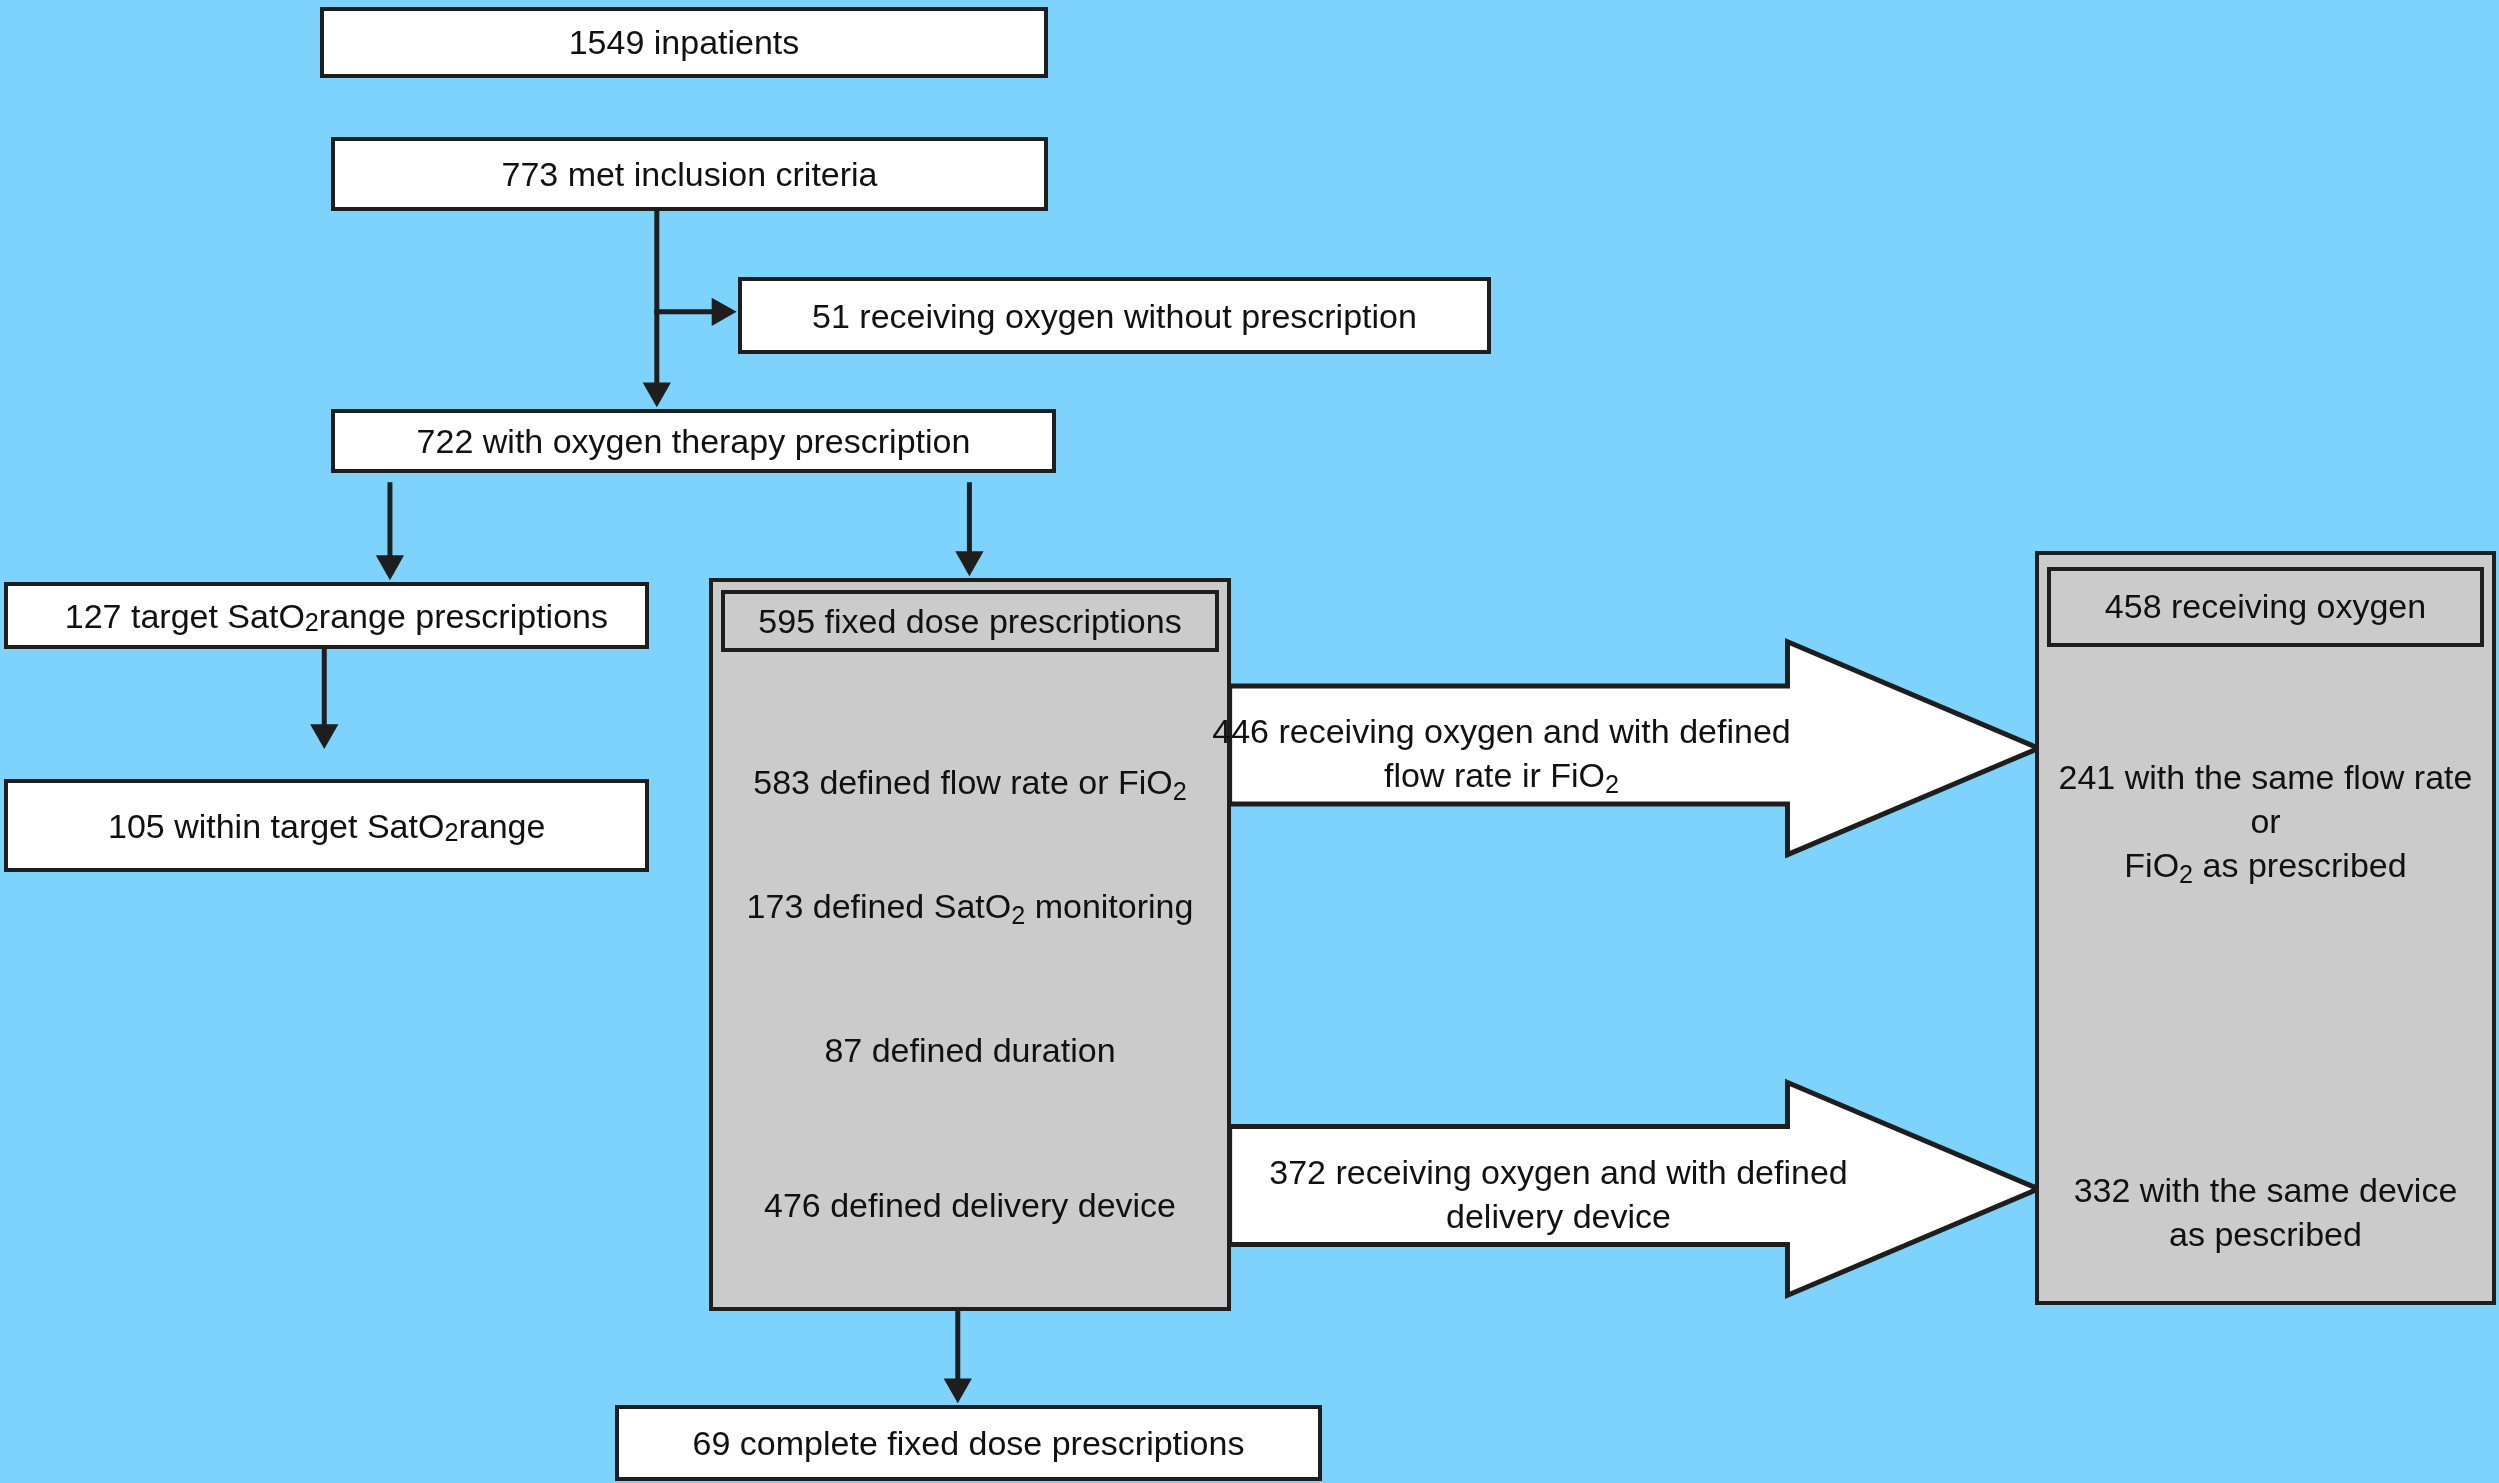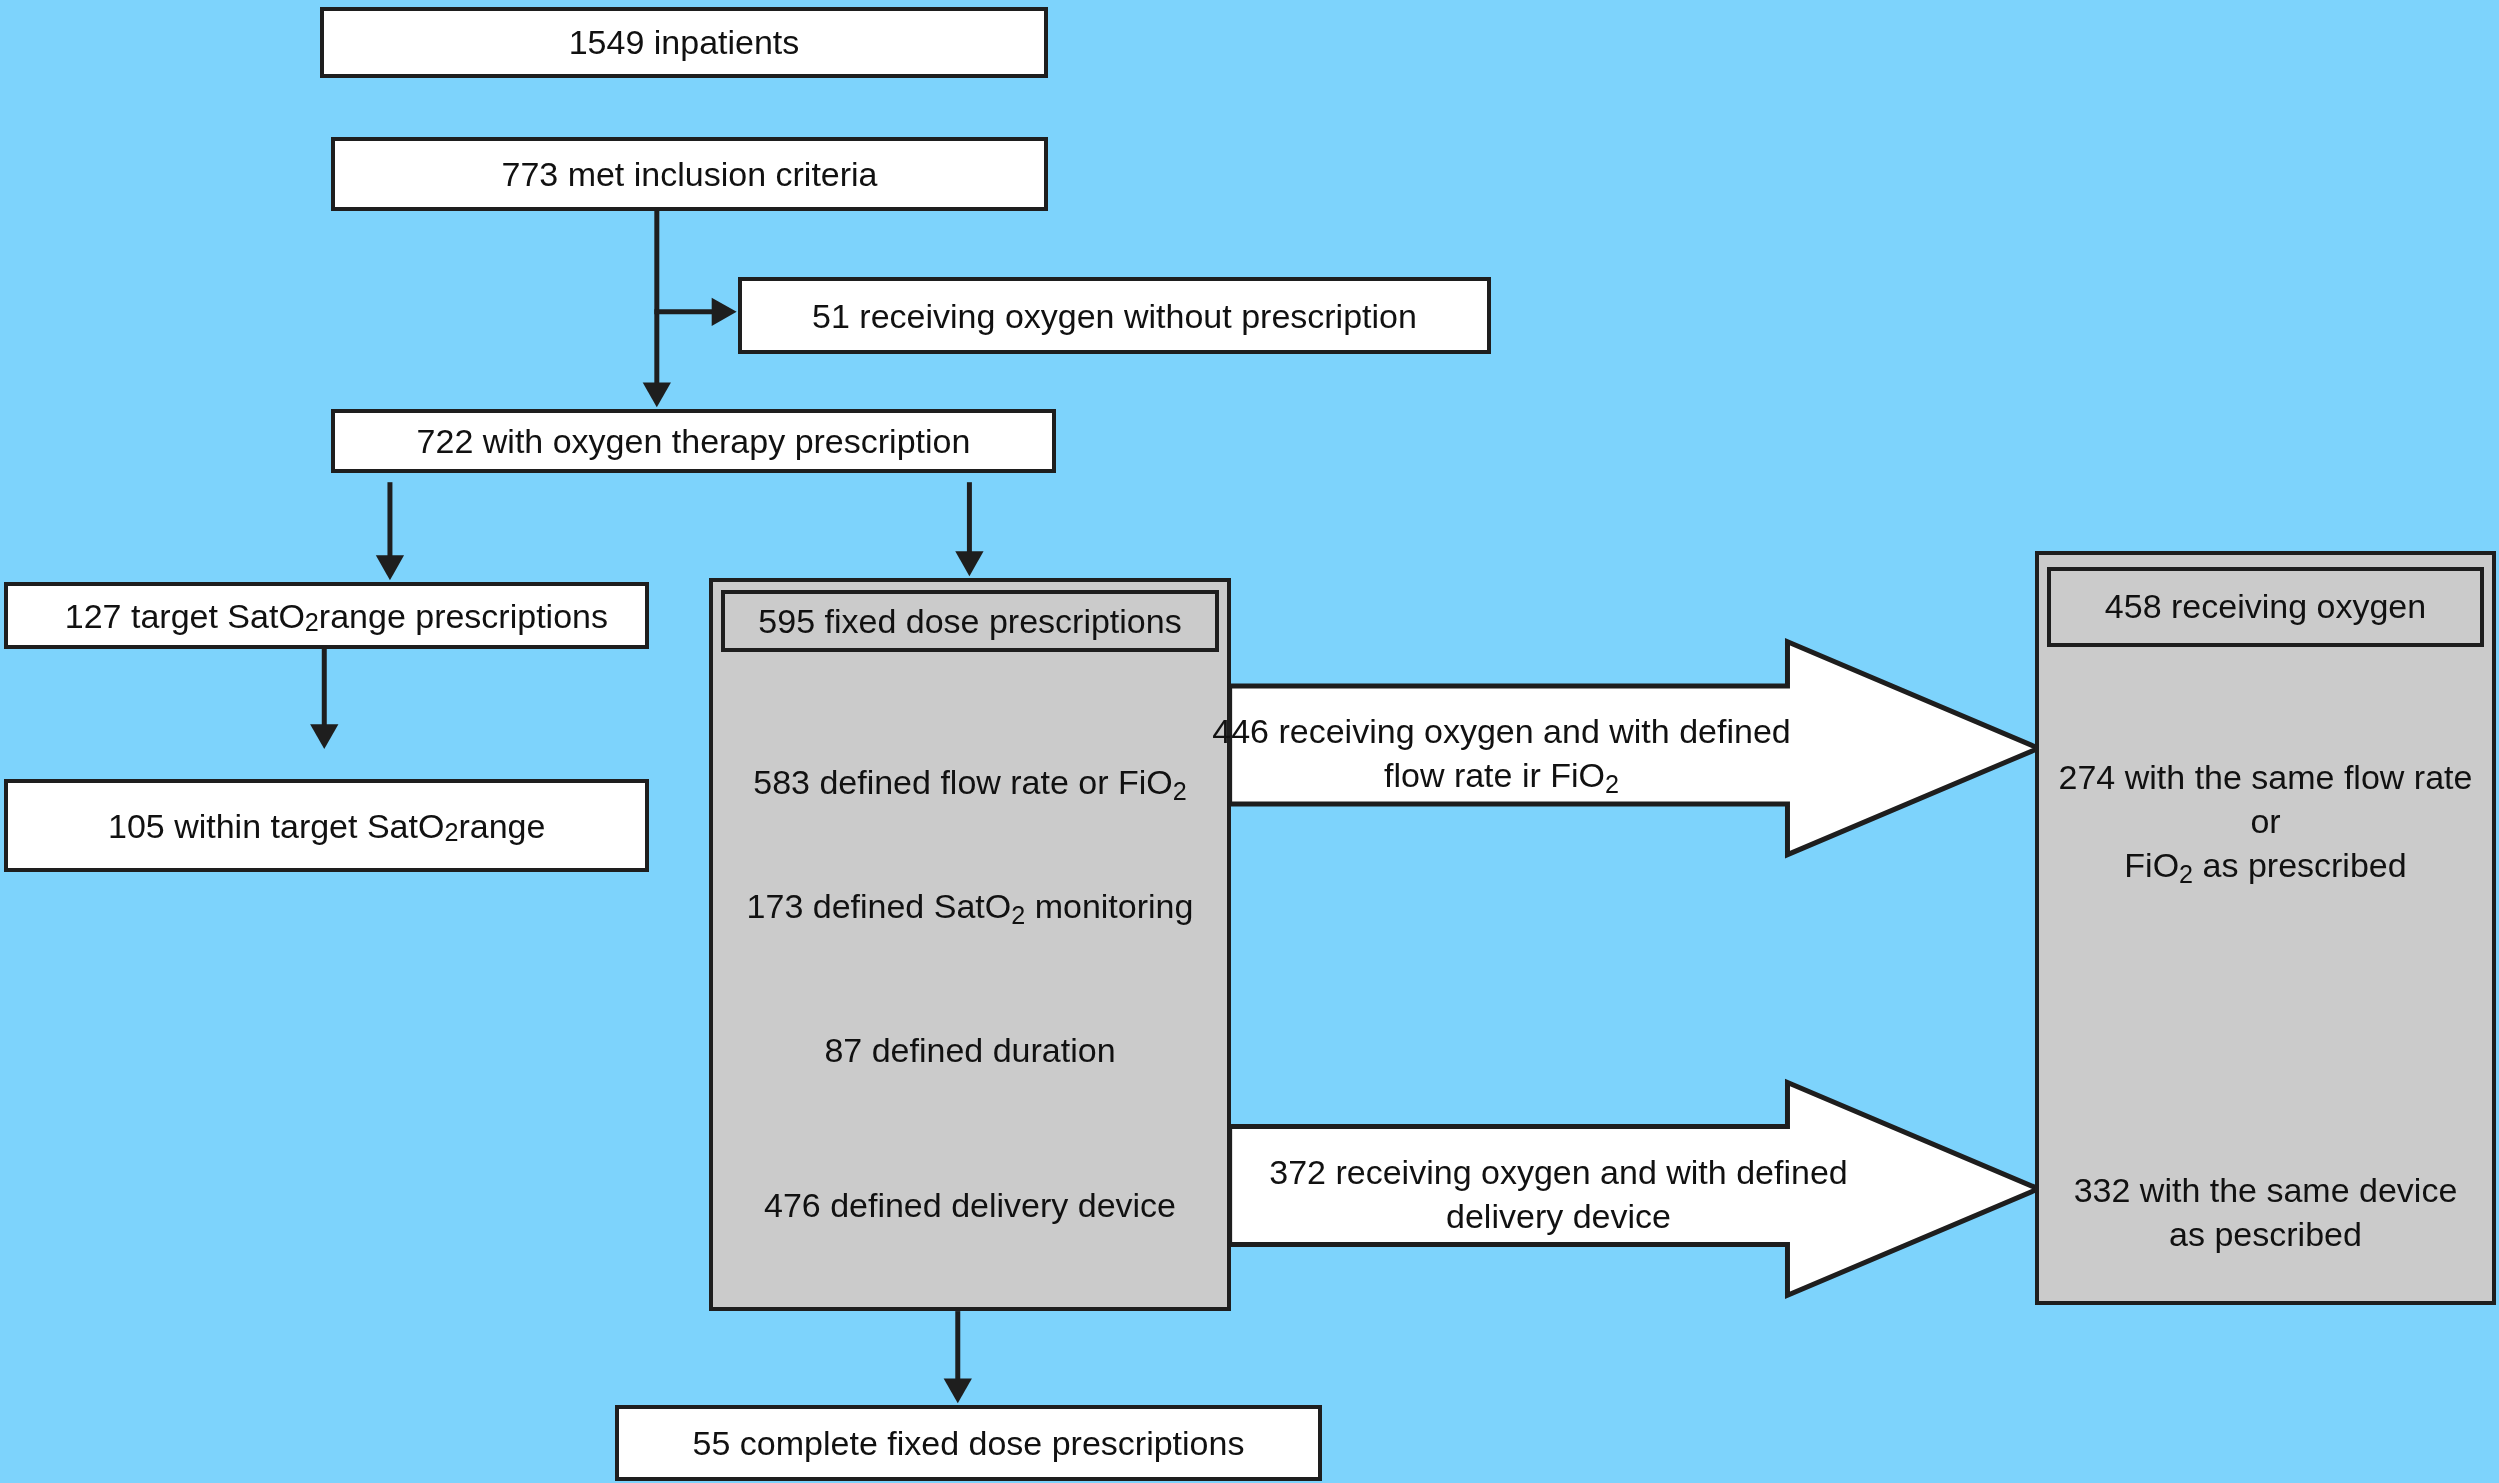--- a/index.html
+++ b/index.html
@@ -100,34 +100,34 @@
   <div class="box" style="left:331px;top:137px;width:717px;height:74px;">773 met inclusion criteria</div>
 
   <div class="box" style="left:738px;top:277px;width:753px;height:77px;">51 receiving oxygen without prescription</div>
 
   <div class="box" style="left:331px;top:409px;width:725px;height:64px;">722 with oxygen therapy prescription</div>
 
   <div class="box" style="left:4.2px;top:582px;width:645px;height:67px;padding-left:31px;">127 target SatO<sub>2</sub> range prescriptions</div>
 
   <div class="box" style="left:4.2px;top:779px;width:645px;height:93px;">105 within target SatO<sub>2</sub> range</div>
 
-  <div class="box" style="left:615px;top:1405px;width:707px;height:76px;">55 complete fixed dose prescriptions</div>
+  <div class="box" style="left:615px;top:1405px;width:707px;height:76px;">69 complete fixed dose prescriptions</div>
 
   <div class="panel" style="left:709px;top:578px;width:522px;height:733px;">
     <div class="panel-header" style="top:8.3px;height:62px;">595 fixed dose prescriptions</div>
     <div class="panel-item" style="top:200px;">583 defined flow rate or FiO<sub>2</sub></div>
     <div class="panel-item" style="top:324px;">173 defined SatO<sub>2</sub> monitoring</div>
     <div class="panel-item" style="top:468px;">87 defined duration</div>
     <div class="panel-item" style="top:623px;">476 defined delivery device</div>
   </div>
 
   <div class="panel" style="left:2035px;top:551px;width:461px;height:754px;">
     <div class="panel-header" style="top:11.6px;height:80px;">458 receiving oxygen</div>
     <div class="two-line" style="left:3.3px;right:3.3px;top:200px;">
-      <div>274 with the same flow rate or</div>
+      <div>241 with the same flow rate or</div>
       <div>FiO<sub>2</sub> as prescribed</div>
     </div>
     <div class="two-line" style="left:3.3px;right:3.3px;top:613px;">
       <div>332 with the same device</div>
       <div>as pescribed</div>
     </div>
   </div>
 
   <div class="arrow-label" style="left:1173px;top:709px;width:657px;">
     <div>446 receiving oxygen and with defined</div>

